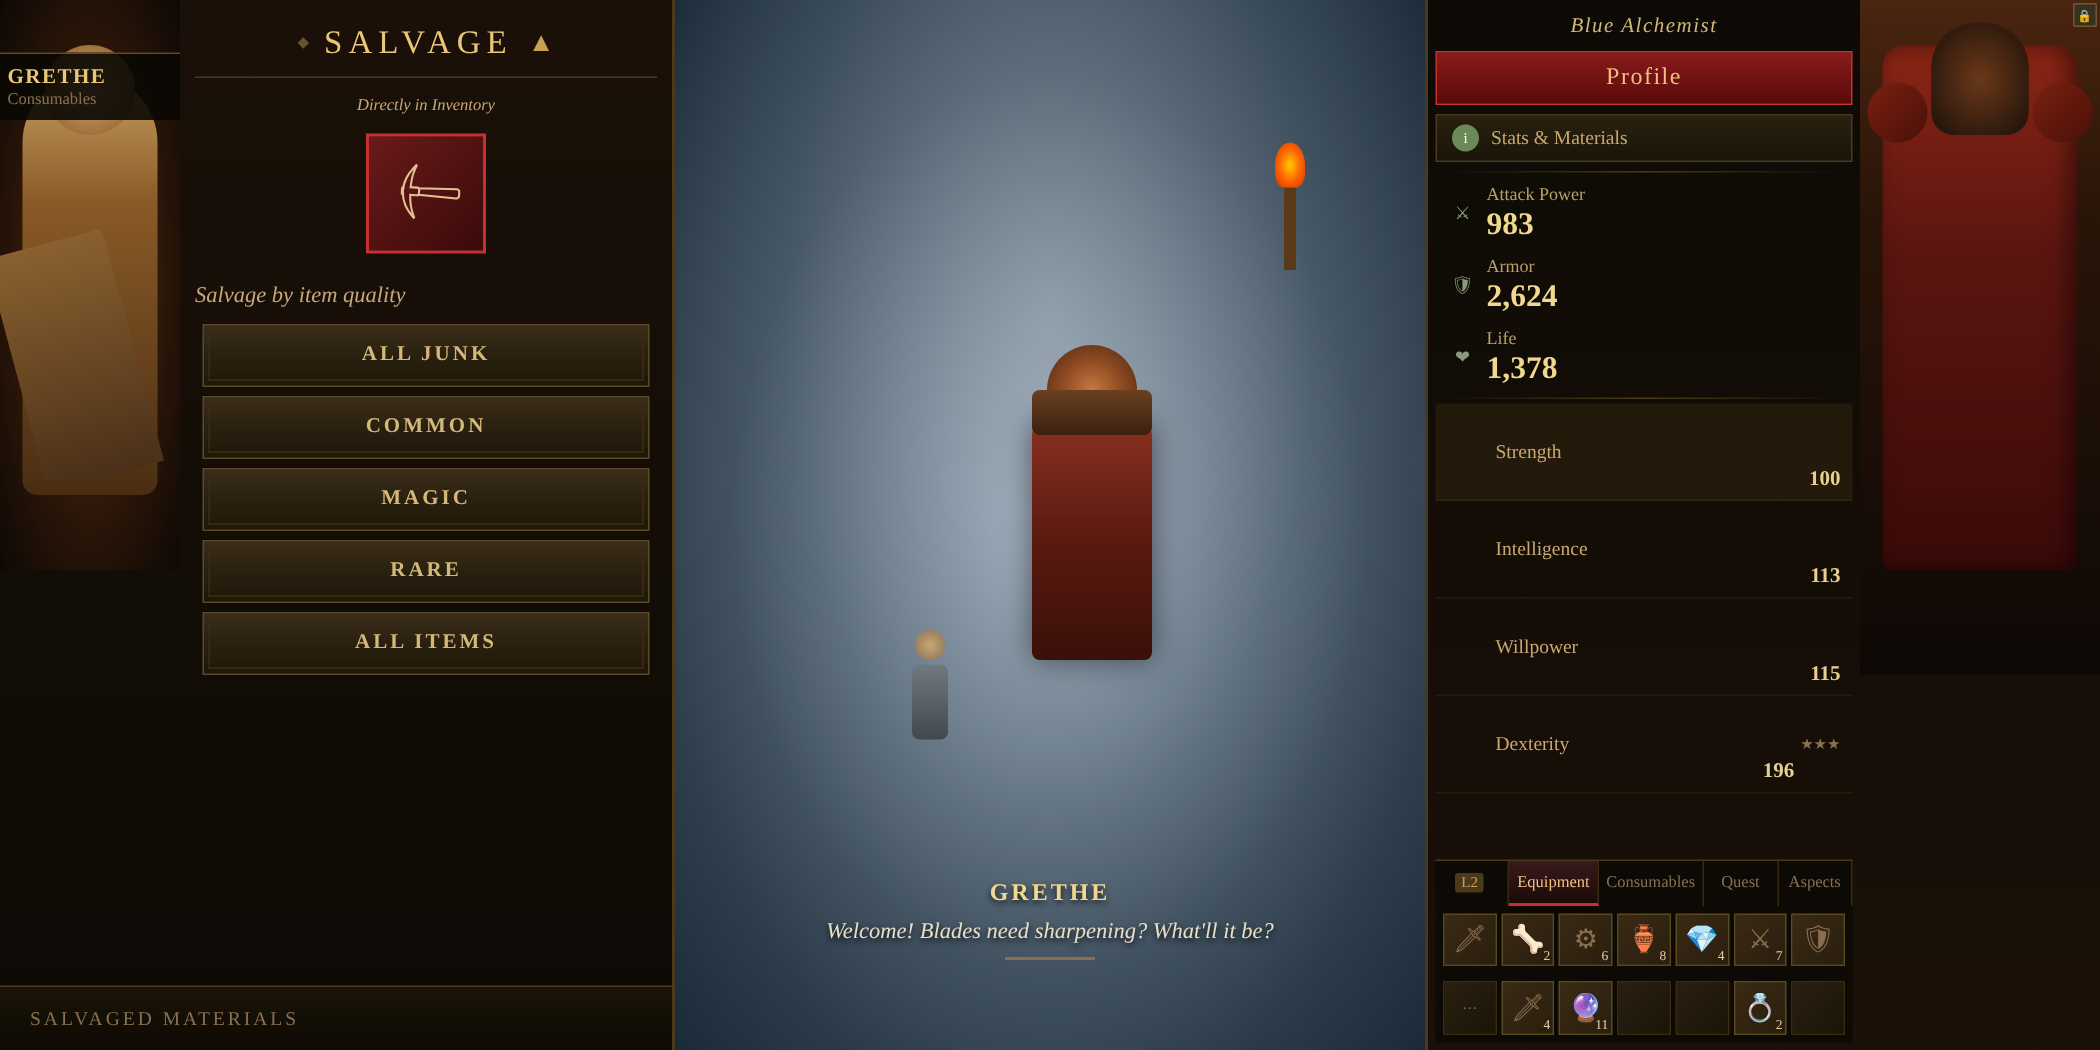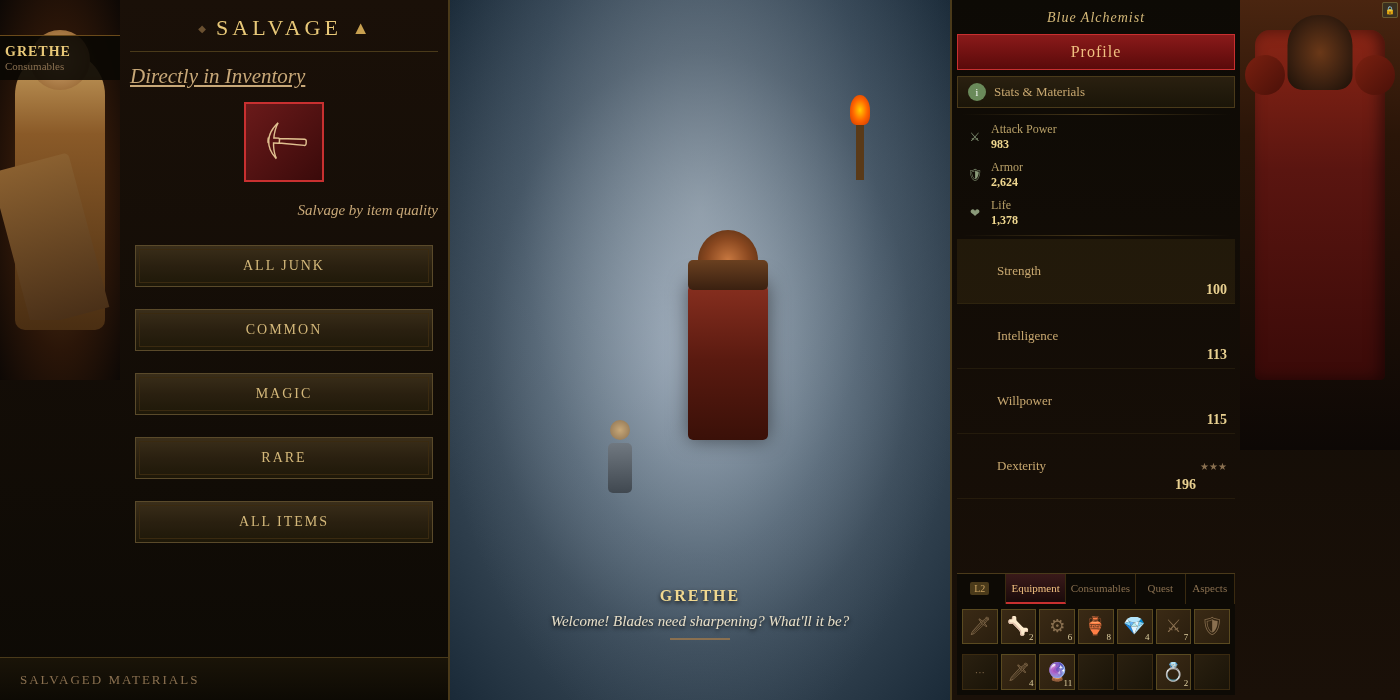--- a/index.html
+++ b/index.html
@@ -110,26 +110,25 @@
       letter-spacing: 4px;
       font-weight: normal;
     }
 
     .arrow-icon {
       color: #c8a050;
       font-size: 18px;
     }
 
     .directly-label {
-      text-align: left;
+      text-align: center;
       color: #c8a878;
       font-style: italic;
-      font-size: 21px;
+      font-size: 11px;
       padding: 12px 0 8px;
-      text-decoration: underline;
     }
 
     .salvage-icon-box {
       display: flex;
       justify-content: center;
       padding: 5px 0 15px;
     }
 
     .salvage-icon {
       width: 80px;
@@ -141,47 +140,46 @@
       justify-content: center;
     }
 
     .pickaxe-icon {
       font-size: 36px;
       transform: rotate(-45deg);
       color: #e0c090;
     }
 
     .quality-label {
-      text-align: right;
+      text-align: left;
       color: #c8a878;
       font-style: italic;
       font-size: 15px;
       padding: 5px 0 10px;
     }
 
     .quality-buttons {
       display: flex;
       flex-direction: column;
       gap: 6px;
       padding: 0 5px;
     }
 
     .quality-btn {
       background: linear-gradient(180deg, #3a2e1a 0%, #2a2010 50%, #1e1808 100%);
       border: 1px solid #5a4a2a;
       color: #d4b87a;
       font-size: 14px;
       letter-spacing: 2px;
-      font-weight: normal;
+      font-weight: bold;
       padding: 12px 20px;
       text-align: center;
       cursor: pointer;
       font-family: 'Georgia', serif;
       position: relative;
-      margin-top: 16px;
     }
 
     .quality-btn::before,
     .quality-btn::after {
       content: '';
       position: absolute;
       top: 3px; bottom: 3px; left: 3px; right: 3px;
       border: 1px solid #3a2a10;
       pointer-events: none;
     }
@@ -502,21 +500,21 @@
       flex: 1;
     }
 
     .main-stat-name {
       color: #b8a068;
       font-size: 12px;
     }
 
     .main-stat-value {
       color: #f0d890;
-      font-size: 12px;
+      font-size: 21px;
       font-weight: bold;
     }
 
     .main-stat-arrow {
       color: #6a8a5a;
       font-size: 14px;
     }
 
     
     .bottom-tabs {

